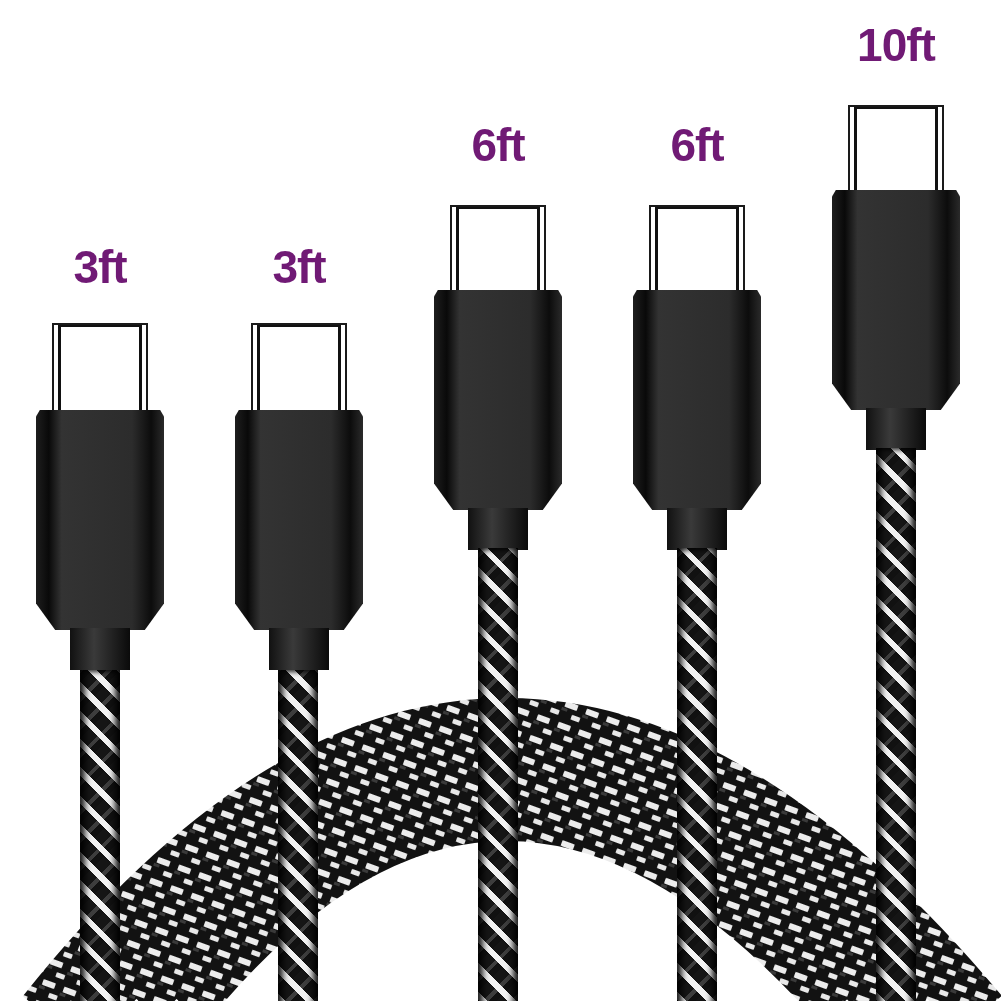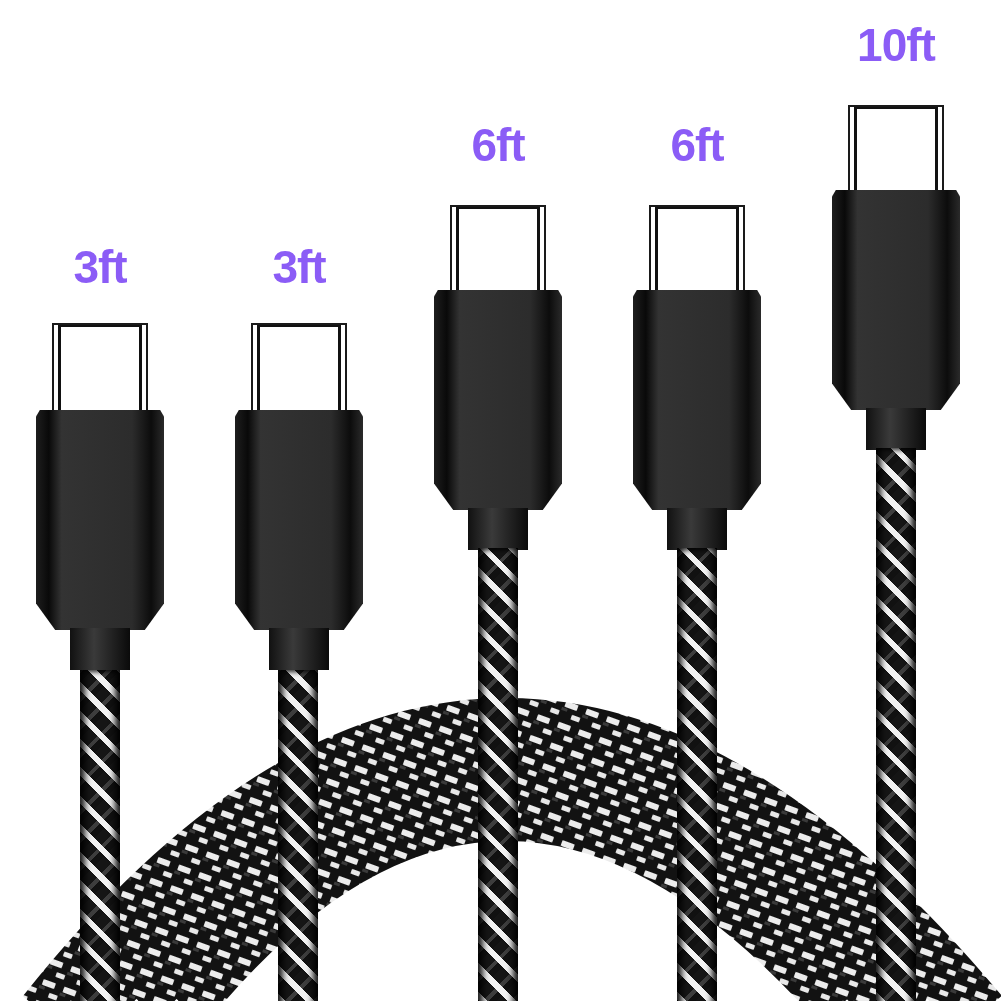--- a/index.html
+++ b/index.html
@@ -1,17 +1,17 @@
 <!DOCTYPE html>
 <html><head>
 <meta charset="utf-8">
 <style>
   html,body{margin:0;padding:0;background:#ffffff;}
   body{width:1001px;height:1001px;position:relative;overflow:hidden;font-family:"Liberation Sans",sans-serif;}
-  .label{position:absolute;font-weight:bold;font-size:46px;color:#8b5cf6;letter-spacing:-1px;text-align:center;width:140px;line-height:1;}
+  .label{position:absolute;font-weight:bold;font-size:46px;color:#701a75;letter-spacing:-1px;text-align:center;width:140px;line-height:1;}
   .tip{position:absolute;width:96px;background:#fff;border:2px solid #1a1a1a;border-bottom:none;box-sizing:border-box;}
   .tip::before{content:"";position:absolute;left:4px;right:4px;top:0;bottom:0;border-left:3px solid #111;border-right:3px solid #111;border-top:2px solid #111;}
   .body{position:absolute;width:128px;height:220px;
     background:linear-gradient(90deg,#1e1e1e 0%,#090909 10%,#333 20%,#2c2c2c 75%,#0c0c0c 90%,#2a2a2a 100%);
     clip-path:polygon(0 3%,3% 0,97% 0,100% 3%,100% 88%,85% 100%,15% 100%,0 88%);}
   .neck{position:absolute;width:60px;height:42px;background:linear-gradient(90deg,#111 0%,#3a3a3a 40%,#222 70%,#0a0a0a 100%);}
   .cable{position:absolute;width:40px;
     background:
       repeating-linear-gradient(45deg,transparent 0 6px,#f2f2f2 6px 12px,transparent 12px 20px),
       repeating-linear-gradient(-45deg,#111 0 6px,#3d3d3d 6px 10px,#151515 10px 20px);

